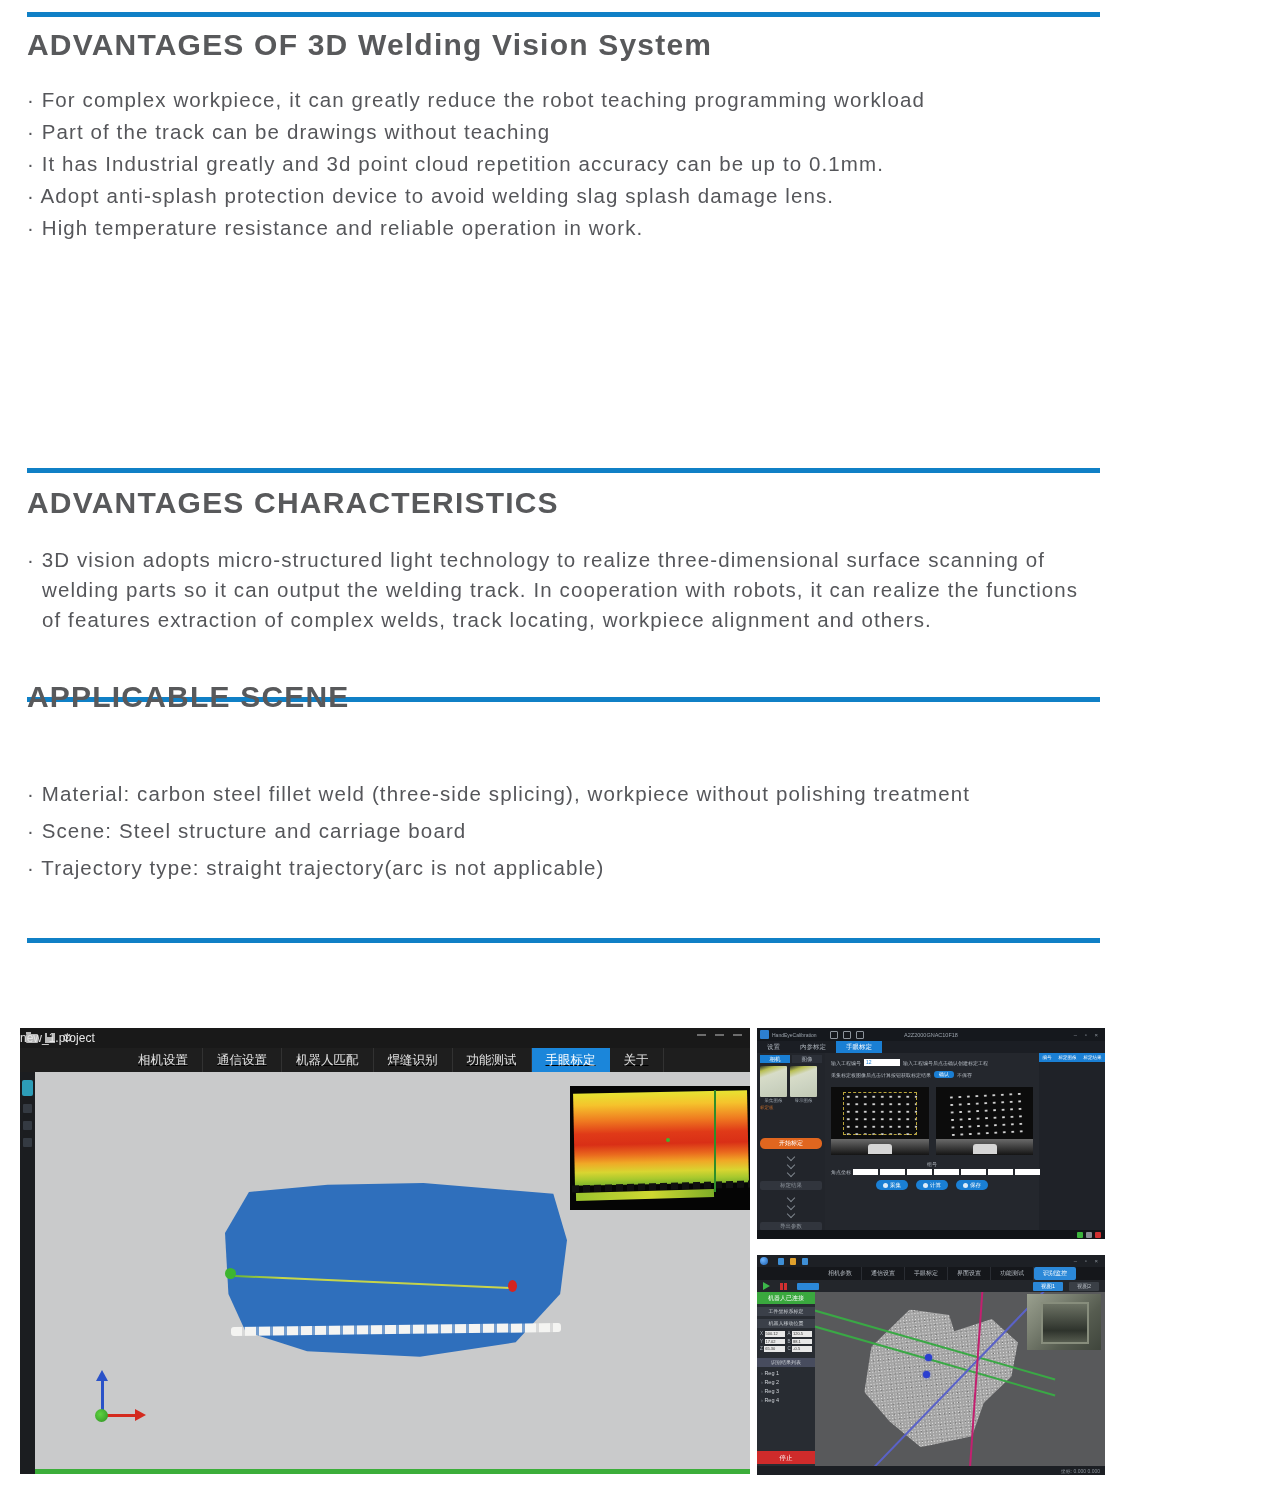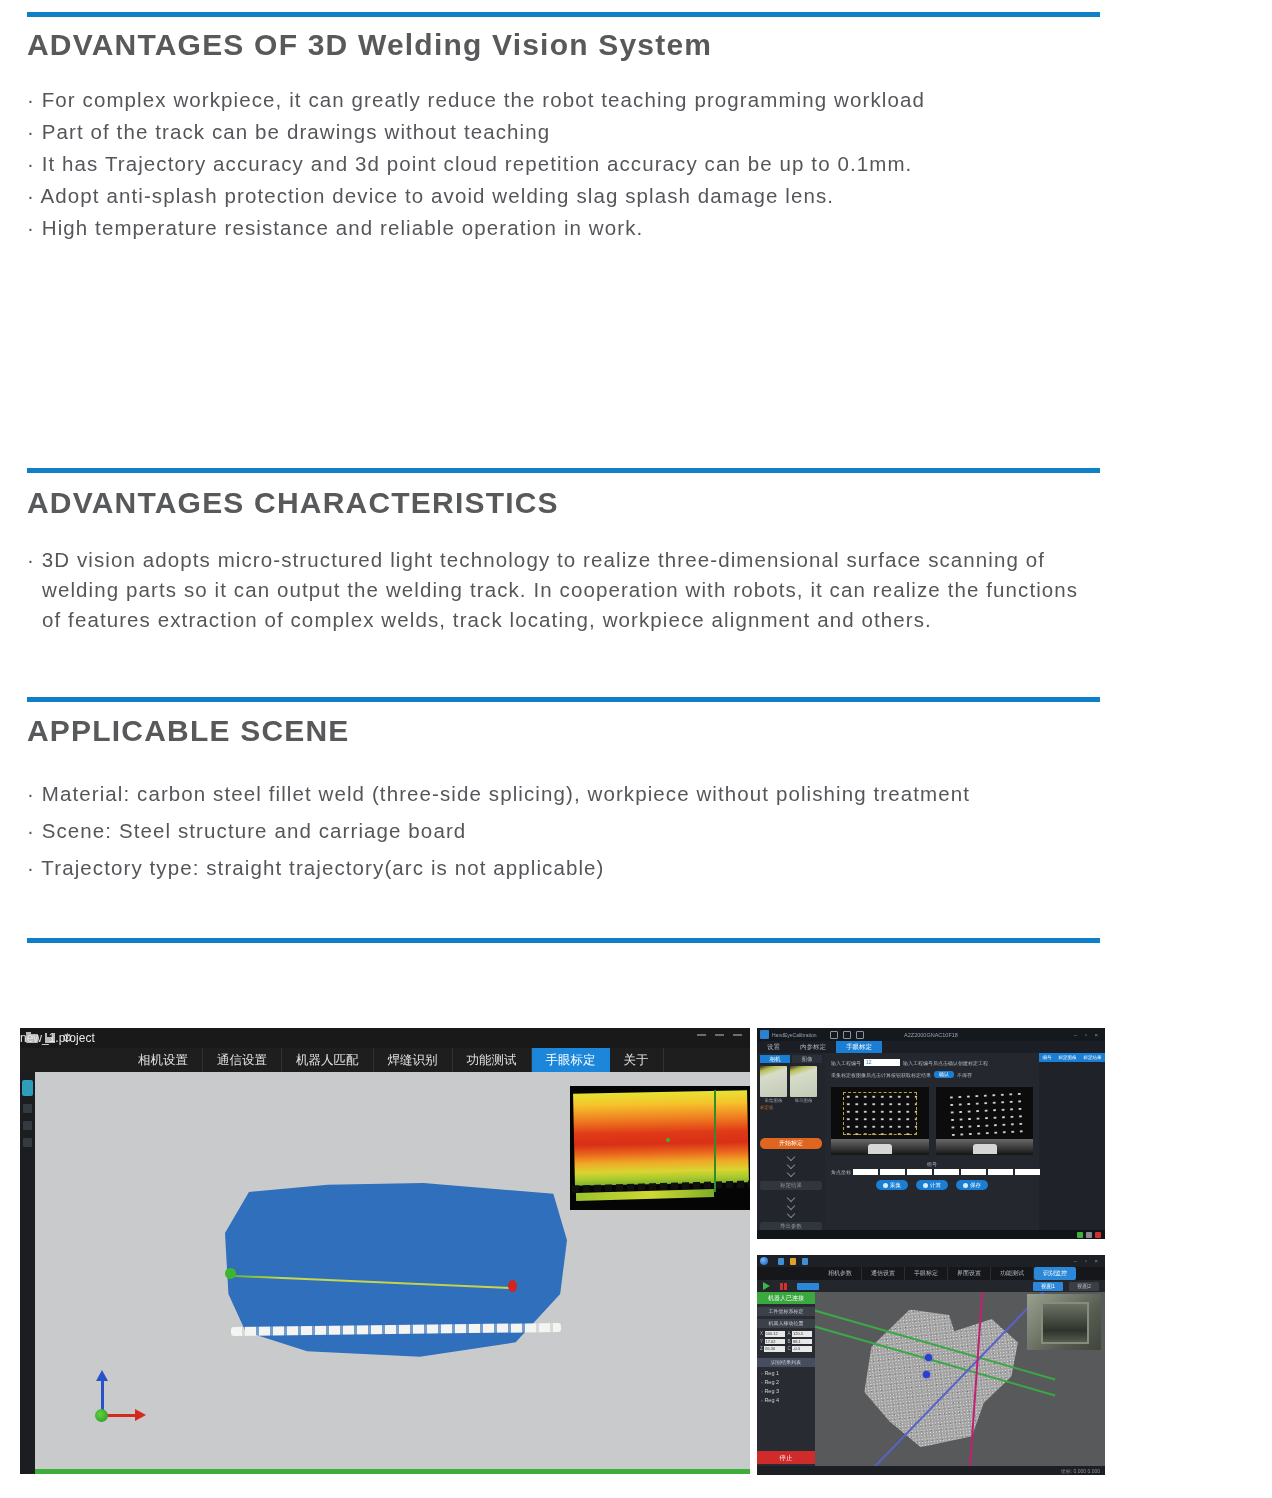--- a/index.html
+++ b/index.html
@@ -3,21 +3,21 @@
 <meta charset="utf-8">
 <style>
   html,body{margin:0;padding:0;background:#fff;}
   .page{position:relative;width:1272px;height:1498px;background:#fff;overflow:hidden;
         font-family:"Liberation Sans",sans-serif;}
   
   .rule{position:absolute;left:27px;width:1073px;height:5px;background:#1080c6;}
   .r1{top:12px}.r2{top:468px}.r3{top:697px}.r4{top:938px}
   .doc-h{position:absolute;left:27px;margin:0;font-size:30px;font-weight:700;color:#58595b;
          letter-spacing:1.2px;white-space:nowrap;}
-  .h-adv{top:28px}.h-tech{top:486px}.h-scene{top:714px}.h-proc{top:954px}
+  .h-adv{top:28px}.h-tech{top:486px}.h-scene{top:680px}.h-proc{top:954px}
   .bullets{position:absolute;left:27px;margin:0;padding:0;list-style:none;color:#55565a;
            font-size:20.5px;letter-spacing:1.1px;line-height:27px;width:1055px;}
   .bullets li{padding-left:15px;text-indent:-15px;margin-bottom:5px;}
   .bullets li::before{content:"· ";}
   .l-adv{top:86px}
   .l-tech{top:545px;line-height:30px;width:1060px;}
   .l-scene{top:780px}.l-scene li{margin-bottom:10px;}
   
   .shot{position:absolute;overflow:hidden;background:#17191c;}
   i{display:block;font-style:normal;}
@@ -26,21 +26,21 @@
   .m-titlebar{height:20px;background:#191919;display:flex;align-items:center;position:relative;}
   .tb-icons{display:flex;gap:7px;margin-left:6px;align-items:center;}
   .ico-folder{width:12px;height:9px;background:#b9b9b9;border-radius:1px;position:relative;}
   .ico-folder::before{content:"";position:absolute;left:0;top:-2px;width:5px;height:2px;background:#b9b9b9;}
   .ico-save{width:10px;height:10px;background:#b9b9b9;position:relative;}
   .ico-save::before{content:"";position:absolute;left:2px;top:0;width:6px;height:4px;background:#191919;}
   .ico-gear{color:#c7c7c7;font-size:12px;line-height:12px;}
   .m-title{position:absolute;left:0;right:16px;color:#e6e6e6;font-size:12px;}
   .m-ctrls{position:absolute;right:8px;top:6px;display:flex;gap:9px;}
   .m-ctrls i{width:9px;height:2px;background:#6d6d6d;}
-  .m-menubar{height:24px;background:#1e1e1e;display:flex;align-items:flex-start;padding-left:104px;}
+  .m-menubar{height:24px;background:#1e1e1e;display:flex;align-items:flex-start;padding-left:104px;text-decoration:underline;}
   .m-tab{color:#e2e2e2;font-size:12.5px;line-height:24px;padding:0 14px;border-right:1px solid #323232;}
   .m-tab.act{background:#1b86da;color:#fff;border-right:none;}
   .m-body{position:relative;height:402px;display:flex;background:#141414;}
   .m-rail{width:15px;background:#1b1d20;padding-top:8px;display:flex;flex-direction:column;align-items:center;gap:8px;}
   .rail-teal{width:11px;height:16px;background:#2d9db8;border-radius:2px;}
   .rail-dark{width:9px;height:9px;background:#343a42;border-radius:1px;}
   .m-viewport{position:relative;flex:1;background:#c9cacb;overflow:hidden;}
   .blob{position:absolute;left:190px;top:111px;width:342px;height:179px;background:#2f6fbc;
         clip-path:polygon(7% 5%,30% 1%,58% 0,96% 6%,100% 32%,98% 62%,85% 89%,57% 97%,24% 94%,6% 83%,1% 62%,0 28%);}
   .blob-stripe{position:absolute;left:196px;top:253px;width:330px;height:9px;transform:rotate(-0.7deg);
@@ -185,21 +185,21 @@
 </head>
 <body>
 
 <div class="page">
 
   <div class="rule r1"></div>
   <h1 class="doc-h h-adv">ADVANTAGES OF 3D Welding Vision System</h1>
   <ul class="bullets l-adv">
     <li>For complex workpiece, it can greatly reduce the robot teaching programming workload</li>
     <li>Part of the track can be drawings without teaching</li>
-    <li>It has Trajectory accuracy and 3d point cloud repetition accuracy can be up to 0.1mm.</li>
+    <li>It has Industrial greatly and 3d point cloud repetition accuracy can be up to 0.1mm.</li>
     <li>Adopt anti-splash protection device to avoid welding slag splash damage lens.</li>
     <li>High temperature resistance and reliable operation in work.</li>
   </ul>
 
   <div class="rule r2"></div>
   <h1 class="doc-h h-tech">ADVANTAGES CHARACTERISTICS</h1>
   <ul class="bullets l-tech">
     <li>3D vision adopts micro-structured light technology to realize three-dimensional surface scanning of welding parts so it can output the welding track. In cooperation with robots, it can realize the functions of features extraction of complex welds, track locating, workpiece alignment and others.</li>
   </ul>
 

